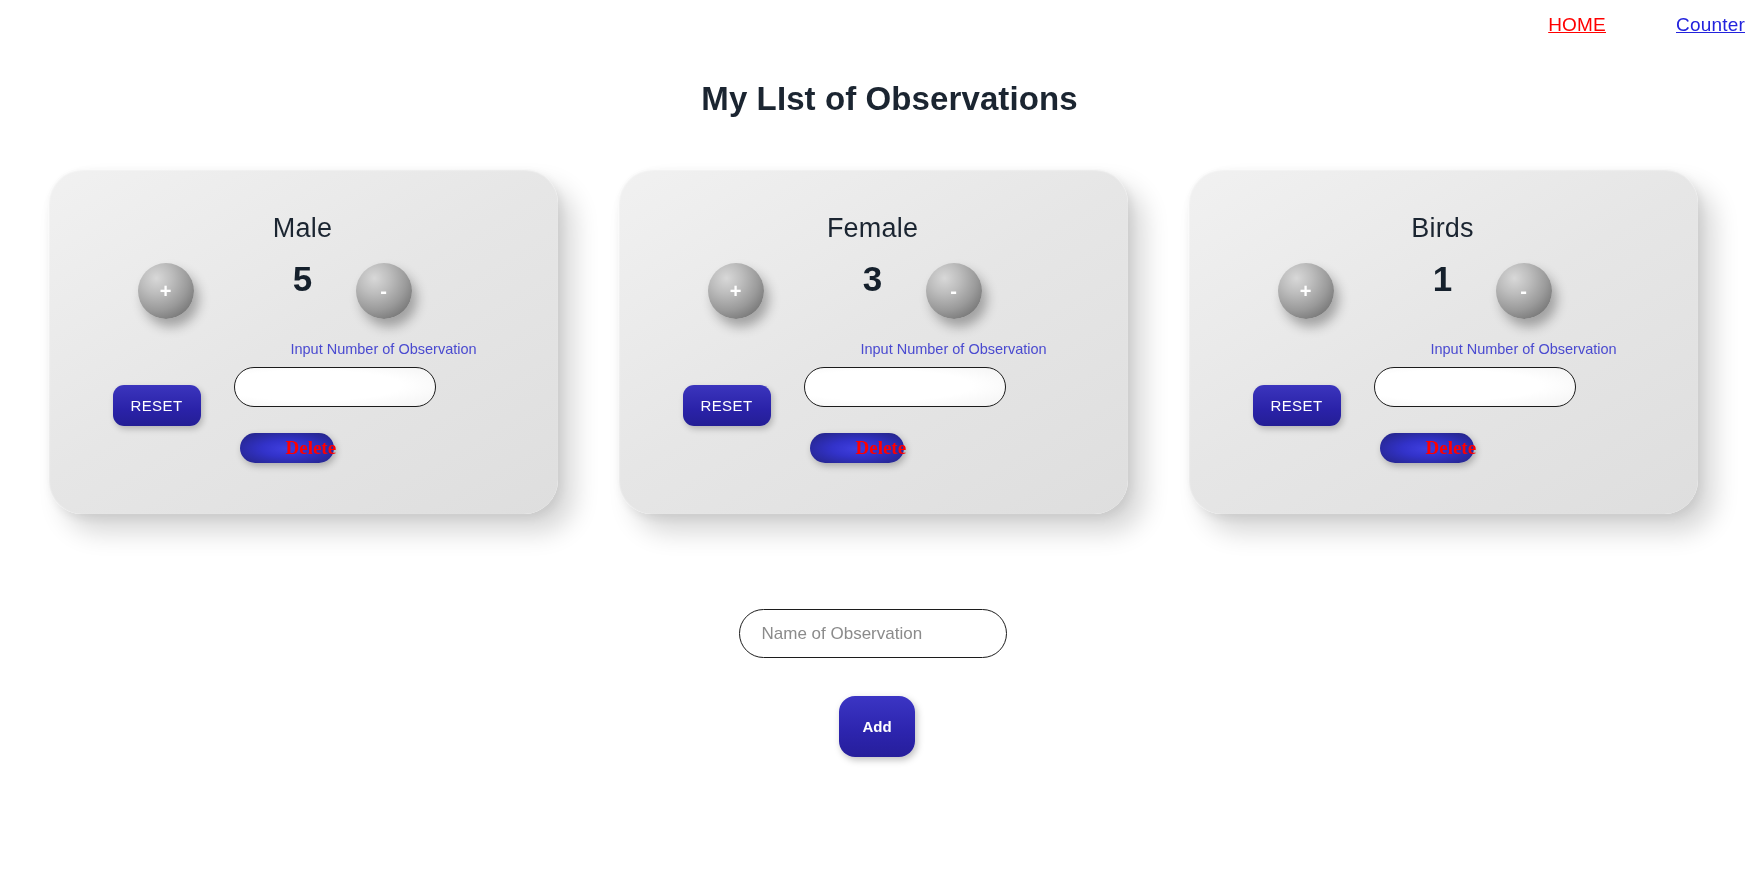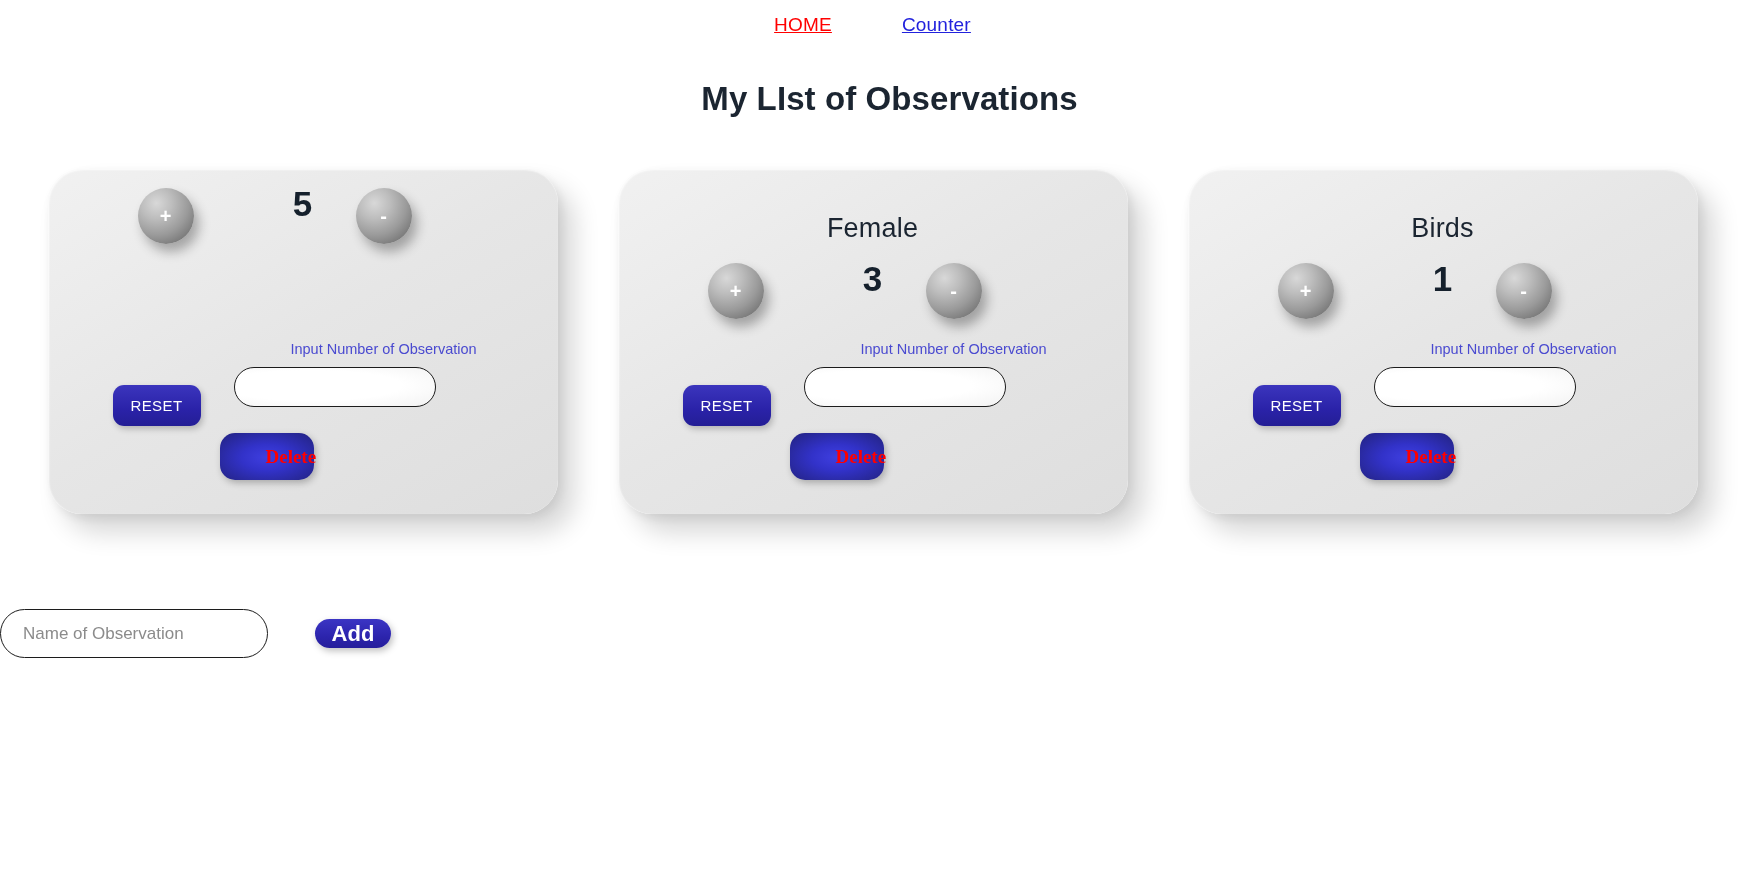--- a/index.html
+++ b/index.html
@@ -12,21 +12,21 @@
     background: #ffffff;
     font-family: "Liberation Sans", "DejaVu Sans", sans-serif;
     overflow: hidden;
   }
 
   
   .nav {
     width: 100%;
     padding-top: 14px;
     display: flex;
-    justify-content: center;
+    justify-content: flex-end;
     align-items: baseline;
     gap: 70px;
   }
   .nav-link {
     font-size: 19px;
     text-decoration: underline;
     cursor: pointer;
     letter-spacing: .2px;
   }
   .nav-link.active { color: #ff0000; }
@@ -150,24 +150,24 @@
     border-radius: 21px;
     background: radial-gradient(ellipse at 38% 46%, #ffffff 0%, #ffffff 52%, #f2f2f2 100%);
     outline: none;
     font-size: 15px;
     padding: 0 16px;
     font-family: inherit;
   }
 
   .delete-btn {
     position: absolute;
-    left: 172px;
+    left: 192px;
     top: 264px;
     width: 94px;
-    height: 47px;
+    height: 30px;
     border: none;
     border-radius: 15px;
     background: radial-gradient(ellipse at 50% 52%, #3f3fe0 0%, #3232c9 38%, #282899 78%, #23237f 100%);
     color: #ff0000;
     font-family: "Liberation Serif", "DejaVu Serif", serif;
     font-size: 19px;
     font-weight: bold;
     cursor: pointer;
     box-shadow: 2px 3px 7px rgba(0,0,0,0.25);
     padding-left: 46px;
@@ -176,64 +176,66 @@
   
   .add-section { margin-top: 95px; text-align: center; }
   .add-title {
     font-size: 25px;
     font-weight: bold;
     color: #1b2531;
   }
   .add-row {
     margin-top: 28px;
     display: flex;
-    justify-content: flex-start;
+    justify-content: flex-end;
     align-items: center;
     gap: 38px;
+    flex-direction: column;
   }
   .add-input {
     width: 268px;
     height: 49px;
     border: 1.6px solid #1c1c1c;
     border-radius: 26px;
     background: #ffffff;
     font-size: 17px;
     color: #333;
     padding: 0 22px;
     outline: none;
     font-family: inherit;
   }
   .add-input::placeholder { color: #8b8b8b; }
   .add-btn {
     width: 76px;
-    height: 29px;
+    height: 61px;
     border: none;
     border-radius: 16px;
     background: linear-gradient(180deg, #3b35c4 0%, #2c24ad 60%, #261e9b 100%);
     color: #ffffff;
-    font-size: 22px;
+    font-size: 15px;
     font-weight: bold;
     cursor: pointer;
     box-shadow: 2px 3px 7px rgba(0,0,0,0.25);
     margin-left: 9px;
   }
 </style>
 </head>
 <body>
 
 <div class="nav">
   <a class="nav-link active">HOME</a>
   <a class="nav-link inactive">Counter</a>
 </div>
 
 <div class="page-title">My LIst of Observations</div>
 
 <div class="cards-row">
 
   <div class="card">
+    <div class="card-title">Male</div>
     <div class="counter-row">
       <button class="sphere-btn plus">+</button>
       <div class="counter-value">5</div>
       <button class="sphere-btn minus">-</button>
     </div>
     <div class="input-label">Input Number of Observation</div>
     <button class="reset-btn">RESET</button>
     <input class="num-input" type="text" value="" style="">
     <button class="delete-btn">Delete</button>
   </div>

